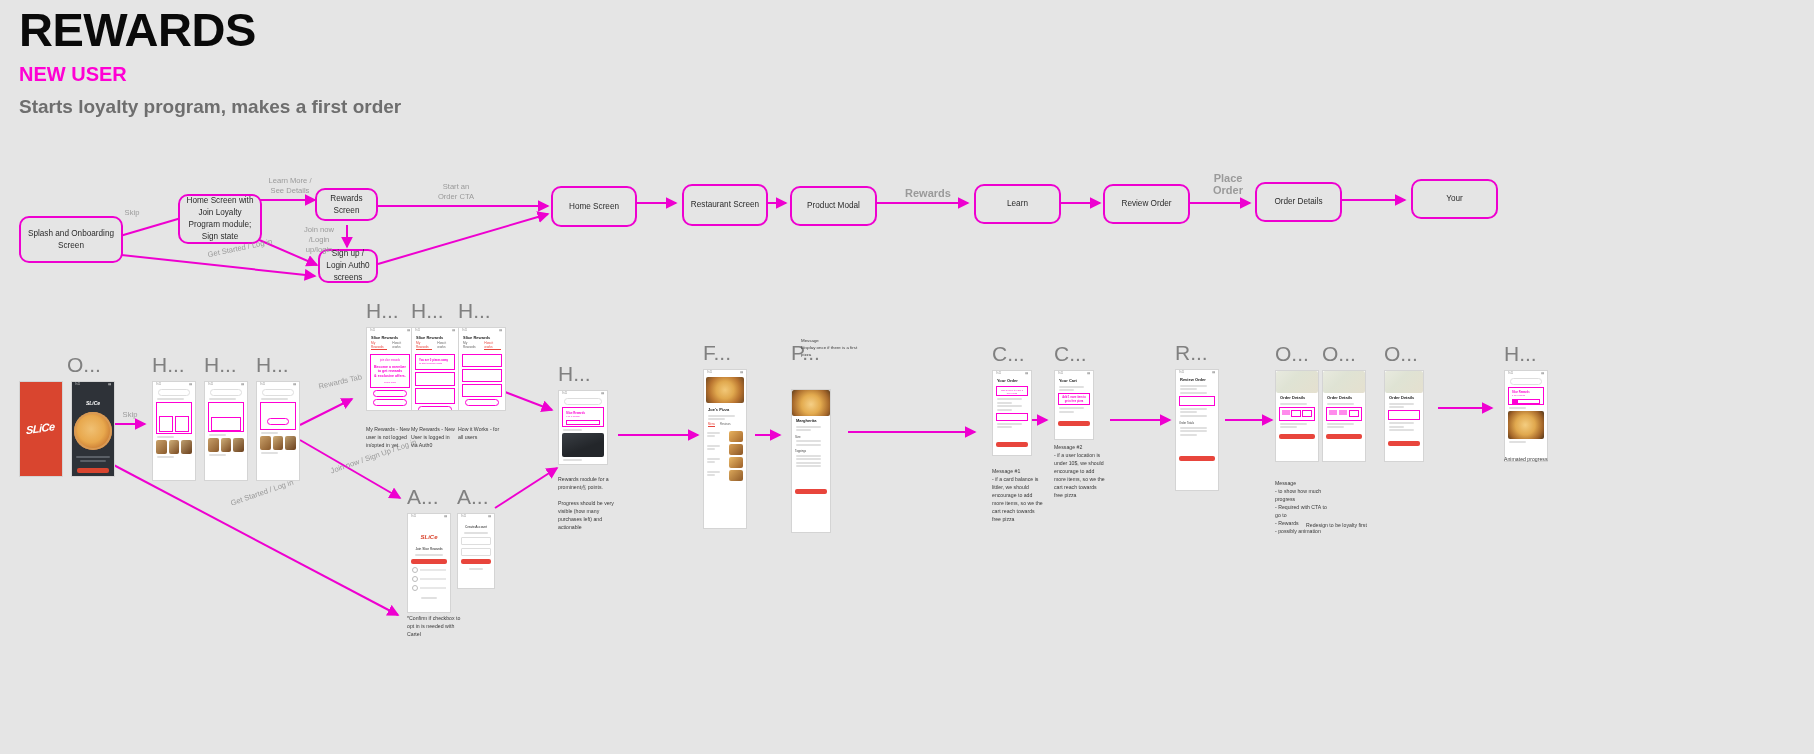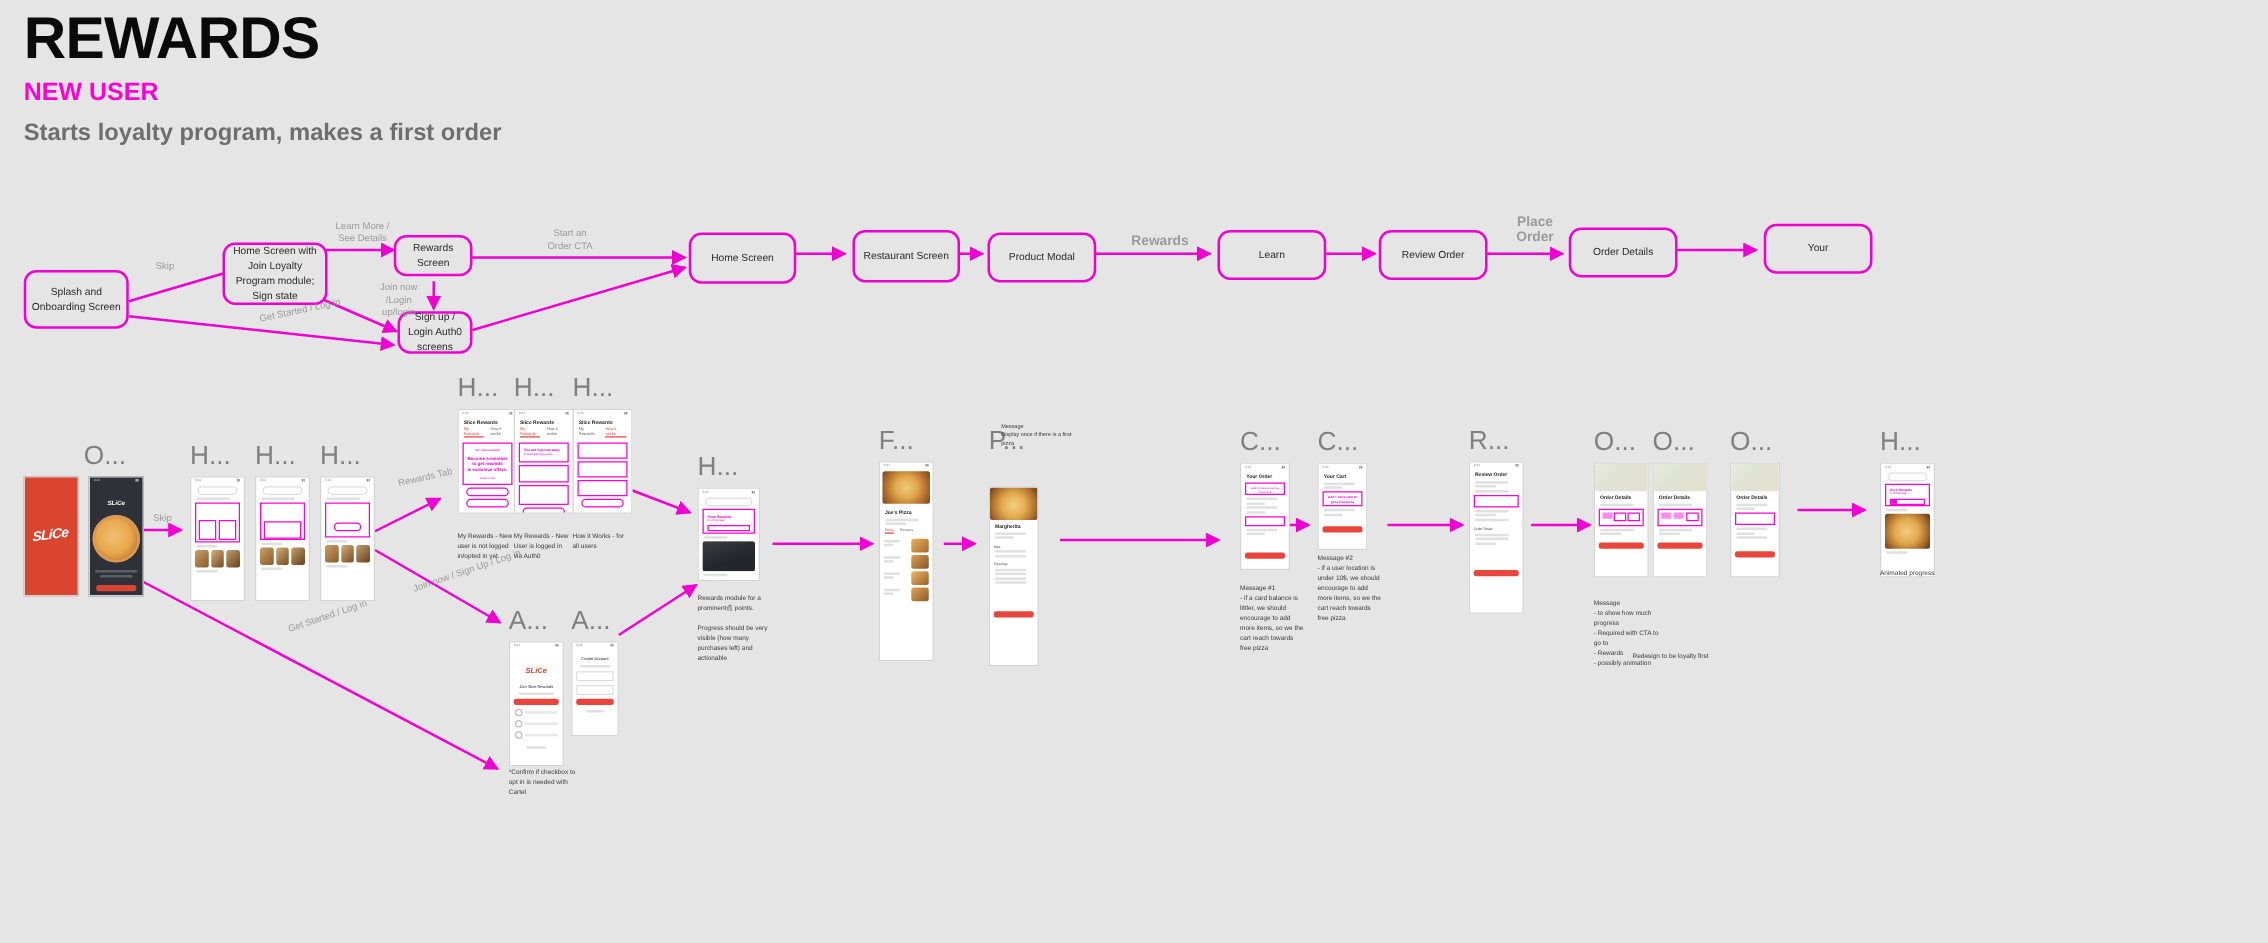--- a/index.html
+++ b/index.html
@@ -141,21 +141,21 @@
       <path d="M1225,420 L1272,420"></path>
       <path d="M1438,408 L1492,408"></path>
 
       <path d="M300,440 L400,498"></path>
       <path d="M108,462 L398,615"></path>
 
       <path d="M495,508 L557,468"></path>
     </g>
   </svg>
 
-  <div class="node" style="left:19px;top:216px;width:84px;height:47px;">
+  <div class="node" style="left:19px;top:216px;width:104px;height:47px;">
     <span>Splash and Onboarding Screen</span>
   </div>
 
   <div class="node" style="left:178px;top:194px;width:84px;height:50px;">
     <span>Home Screen with Join Loyalty Program module; Sign state</span>
   </div>
 
   <div class="node" style="left:315px;top:188px;width:63px;height:33px;">
     <span>Rewards Screen</span>
   </div>

